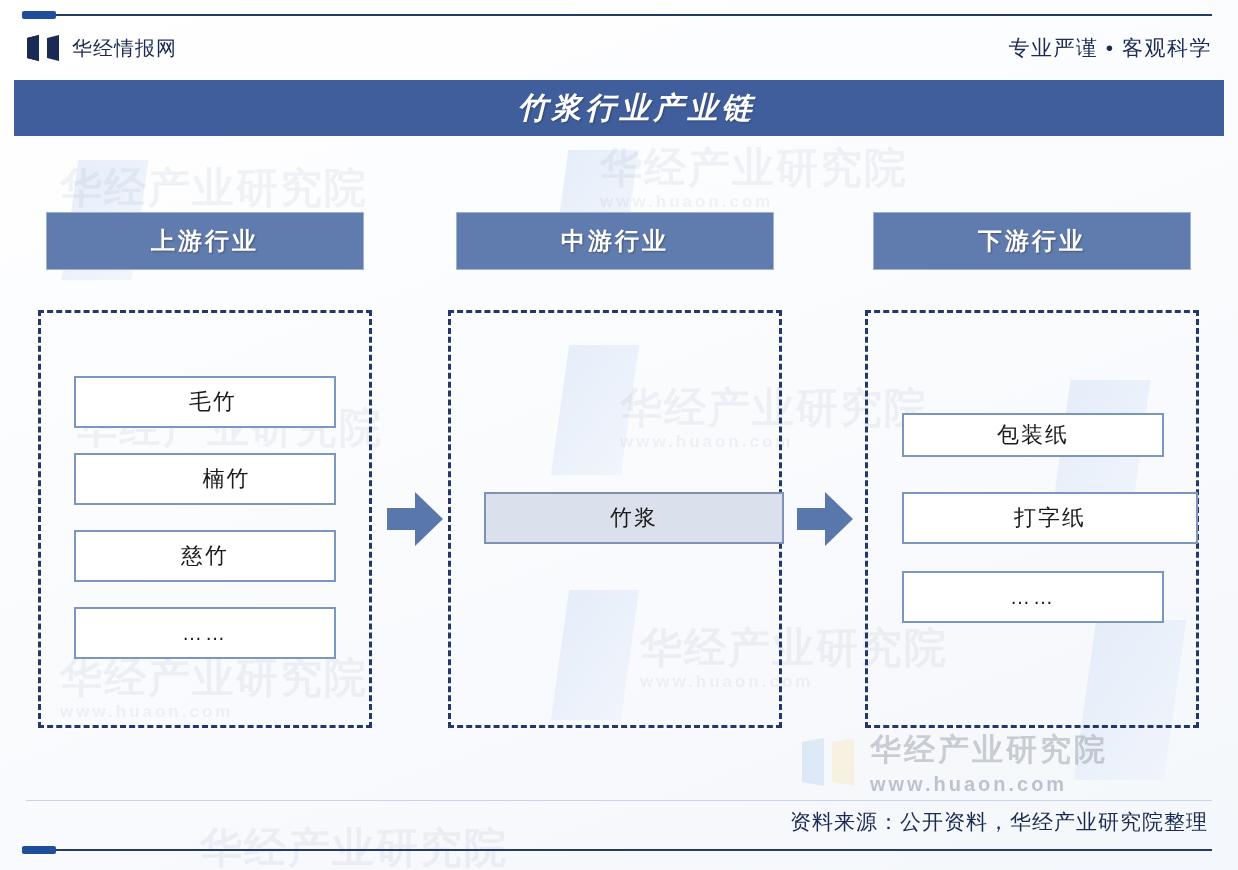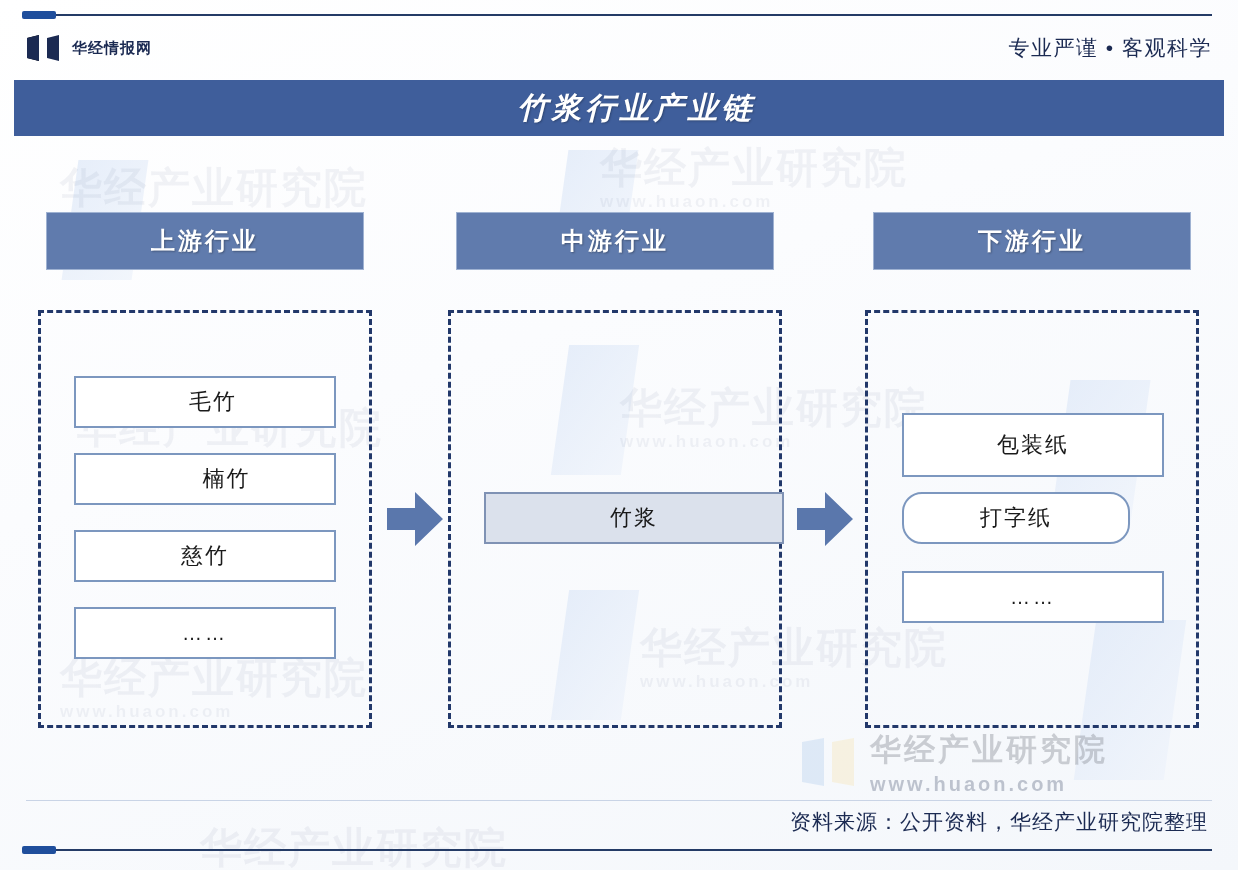--- a/index.html
+++ b/index.html
@@ -78,23 +78,23 @@
   }
   .brand {
     display: flex;
     align-items: center;
     gap: 12px;
   }
   .brand-mark {
     display: block;
   }
   .brand-name {
-    font-size: 15px;
+    font-size: 20px;
     color: #1b2a52;
-    font-weight: 700;
+    font-weight: 400;
     letter-spacing: 1px;
   }
   .slogan {
     font-size: 21px;
     color: #1b2a52;
     letter-spacing: 1.5px;
   }
 
   
   .title-bar {
@@ -310,24 +310,24 @@
 
     <svg class="arrow" style="left:795px; top:352px;" viewBox="0 0 60 62">
       <path d="M2 20 L30 20 L30 4 L58 31 L30 58 L30 42 L2 42 Z" fill="#5a77ac"></path>
     </svg>
 
     <div class="col-head" style="left:873px; top:76px; width:316px;">
       <span>下游行业</span>
     </div>
     <div class="panel" style="left:865px; top:174px; width:334px; height:418px;"></div>
 
-    <div class="item" style="left:902px; top:277px; width:262px; height:64px;">
+    <div class="item" style="left:902px; top:277px; width:262px; height:44px;">
       <span>包装纸</span>
     </div>
-    <div class="item" style="left:902px; top:356px; width:228px; height:52px;border-radius:20px;">
+    <div class="item" style="left:902px; top:356px; width:296px; height:52px;">
       <span>打字纸</span>
     </div>
     <div class="item" style="left:902px; top:435px; width:262px; height:52px;">
       <span class="dots">……</span>
     </div>
 
   </div>
 
   <div class="corner-logo">
     <svg width="56" height="52" viewBox="0 0 56 52">

